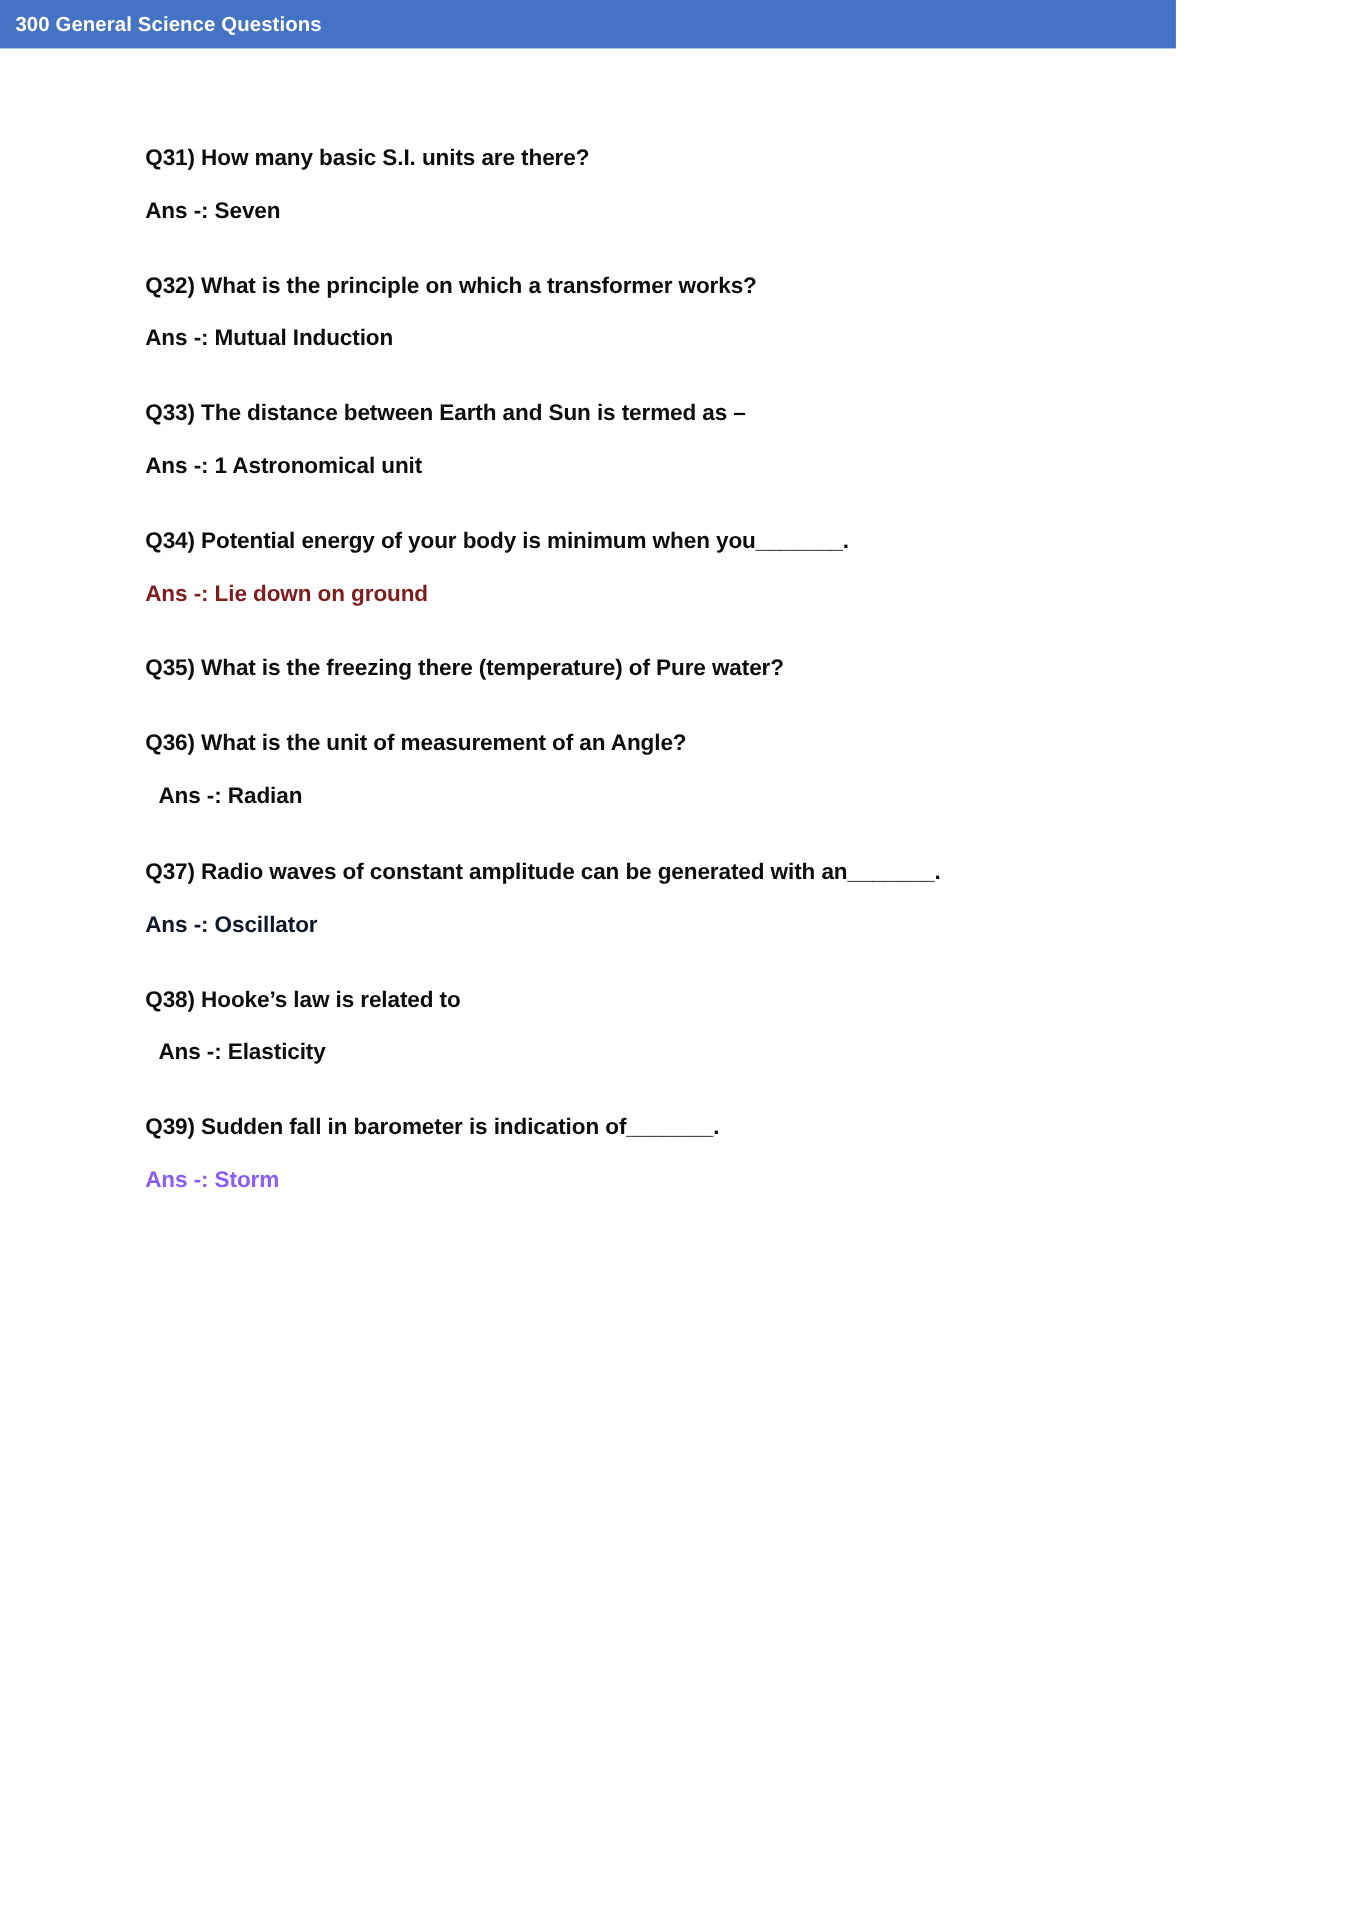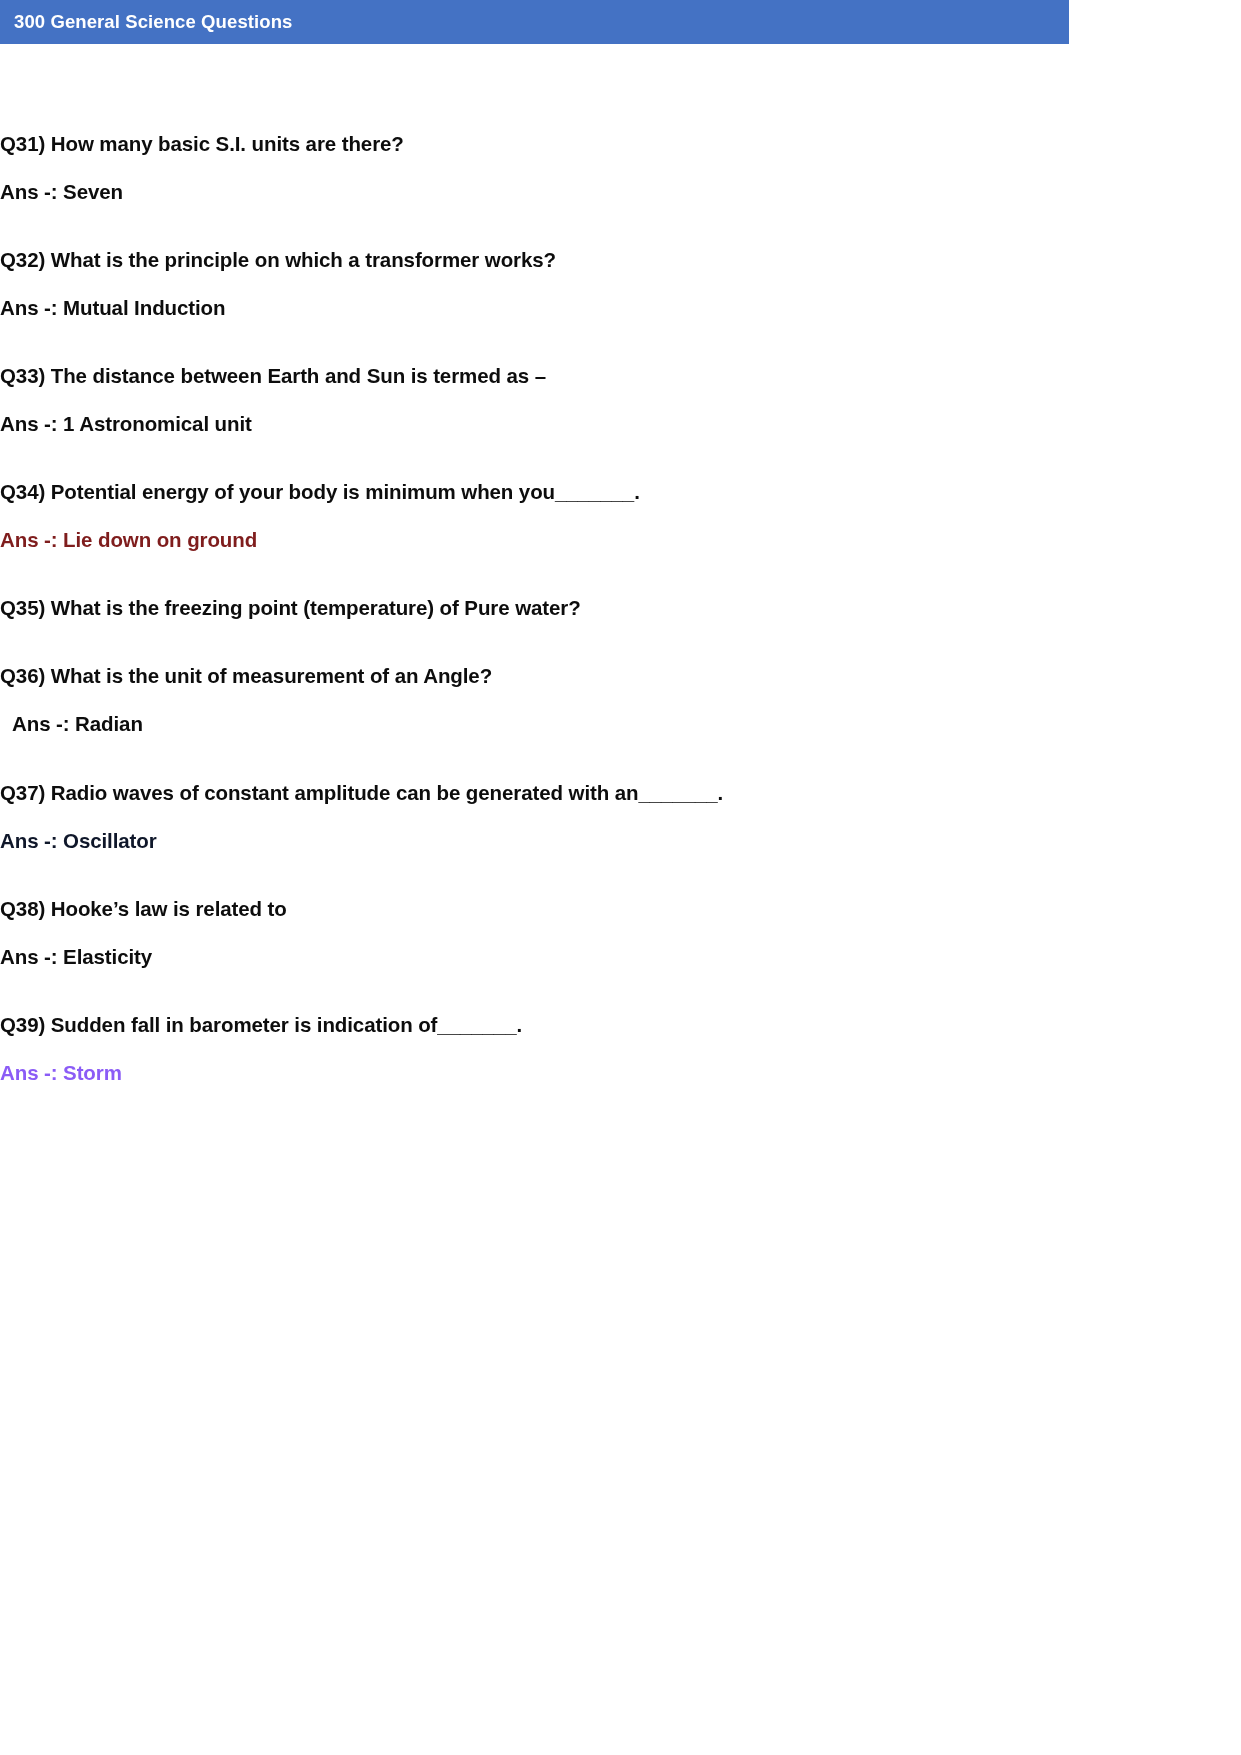--- a/index.html
+++ b/index.html
@@ -45,20 +45,21 @@
     width: 1241px;
     padding-top: 86px;
     box-sizing: border-box;
   }
   .qa-list {
     margin: 0;
     padding: 0;
     list-style: none;
   }
   .qa-block {
+    padding-left: 132px;
     padding-right: 120px;
     margin-bottom: 41px;
   }
   .qa-block:last-child {
     margin-bottom: 0;
   }
   .q-line, .a-line {
     font-size: 20.5px;
     font-weight: bold;
     color: #0d0d0d;
@@ -92,33 +93,33 @@
         </div>
         <div class="qa-block">
           <p class="q-line" style="color: rgb(13, 13, 13);">Q33) The distance between Earth and Sun is termed as –</p>
           <p class="a-line" style="color: rgb(13, 13, 13);">Ans -: 1 Astronomical unit</p>
         </div>
         <div class="qa-block">
           <p class="q-line" style="color: rgb(13, 13, 13);">Q34) Potential energy of your body is minimum when you_______.</p>
           <p class="a-line" style="color: #7f1d1d;">Ans -: Lie down on ground</p>
         </div>
         <div class="qa-block">
-          <p class="q-line" style="color: rgb(13, 13, 13);">Q35) What is the freezing point (temperature) of Pure water?</p>
+          <p class="q-line" style="color: rgb(13, 13, 13);">Q35) What is the freezing there (temperature) of Pure water?</p>
         </div>
         <div class="qa-block">
           <p class="q-line" style="color: rgb(13, 13, 13);">Q36) What is the unit of measurement of an Angle?</p>
           <p class="a-line" style="color: rgb(13, 13, 13); margin-left: 12px;">Ans -: Radian</p>
         </div>
         <div class="qa-block">
           <p class="q-line" style="color: rgb(13, 13, 13);">Q37) Radio waves of constant amplitude can be generated with an_______.</p>
           <p class="a-line" style="color: #0f172a;">Ans -: Oscillator</p>
         </div>
         <div class="qa-block">
           <p class="q-line" style="color: rgb(13, 13, 13);">Q38) Hooke’s law is related to</p>
-          <p class="a-line" style="color: rgb(13, 13, 13);">Ans -: Elasticity</p>
+          <p class="a-line" style="color: rgb(13, 13, 13); margin-left: 12px;">Ans -: Elasticity</p>
         </div>
         <div class="qa-block">
           <p class="q-line" style="color: rgb(13, 13, 13);">Q39) Sudden fall in barometer is indication of_______.</p>
           <p class="a-line" style="color: #8b5cf6;">Ans -: Storm</p>
         </div>
       </div>
   </div>
 
 </div>
 

